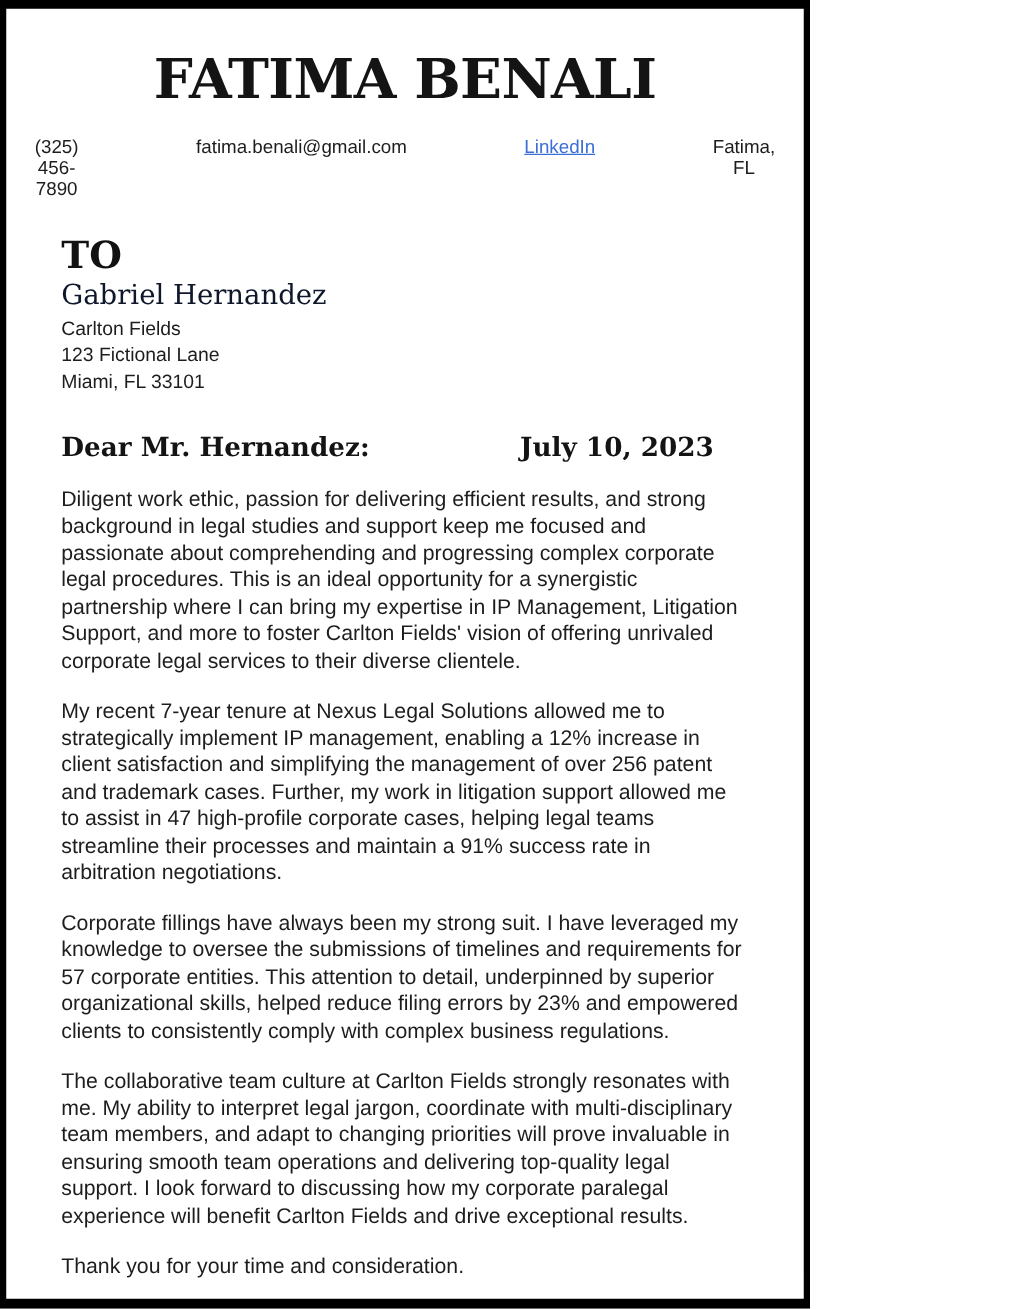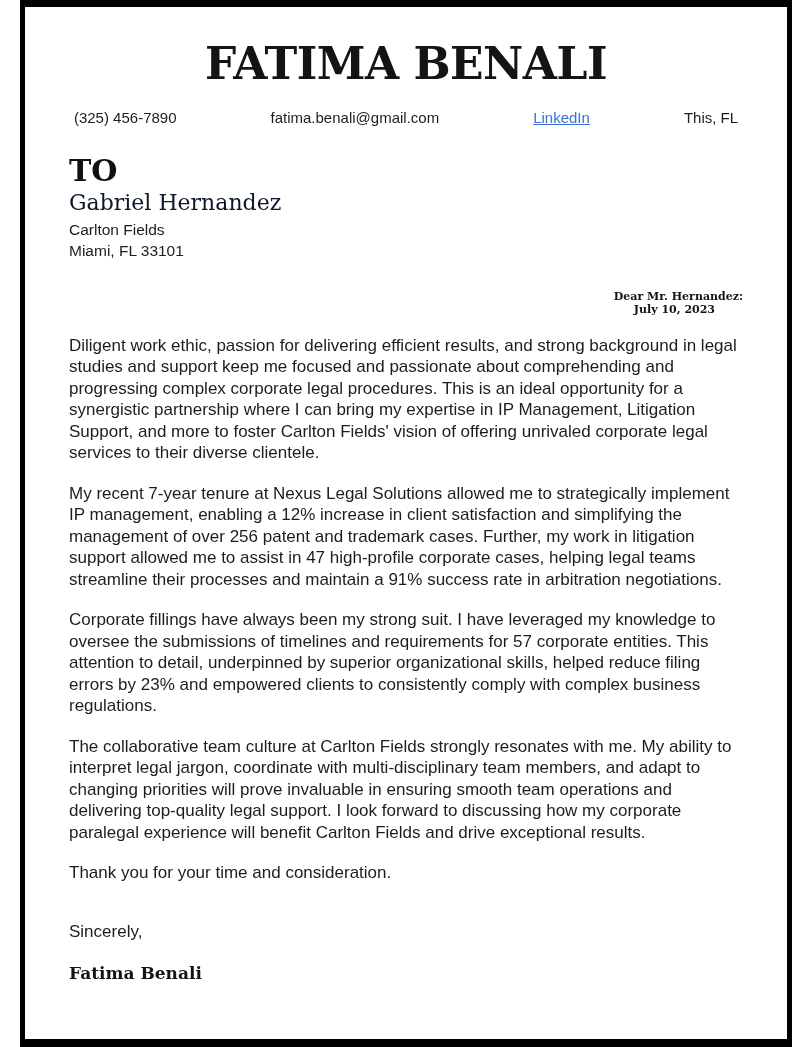--- a/index.html
+++ b/index.html
@@ -1,32 +1,31 @@
 <!DOCTYPE html>
 <html style="--link-color: #3b6fd6;"><head>
 <meta charset="utf-8">
 <style>
   html, body {
     margin: 0;
     padding: 0;
     background: #ffffff;
   }
   .page {
-    width: 772px;
+    width: 648px;
     height: 1047px;
     box-sizing: border-box;
     border-style: solid;
     border-color: #000000;
     border-width: 7px 5px 8px 5px;
     background: #ffffff;
     padding: 34px 44px 0 44px;
     font-family: "Liberation Sans", sans-serif;
     color: #1d1d1d;
     overflow: hidden;
-    margin-left: 20px;
   }
 
   
   .header { text-align: center; }
   .candidate-name {
     margin: 0;
     font-family: "DejaVu Serif", serif;
     font-weight: 700;
     font-size: 44px;
     line-height: 1.06;
@@ -76,23 +75,22 @@
   }
 
   
   .salutation-row {
     margin-top: 29px;
     display: flex;
     justify-content: space-between;
     align-items: flex-end;
     font-family: "DejaVu Serif", serif;
     font-weight: 700;
-    font-size: 11px;
+    font-size: 21px;
     color: #141414;
-    flex-direction: column;
   }
   .salutation-row .date { padding-right: 28px; }
 
   
   .letter-body p {
     margin: 19px 0 0 0;
     font-size: 17px;
     line-height: 21.5px;
     color: #1d1d1d;
   }
@@ -109,28 +107,29 @@
 <body>
 
 <div class="page">
 
   <header class="header">
     <h1 class="candidate-name">FATIMA BENALI</h1>
     <div class="contact-row">
       <span>(325) 456-7890</span>
       <span>fatima.benali@gmail.com</span>
       <a href="#">LinkedIn</a>
-      <span>This, FL</span>
+      <span>Fatima, FL</span>
     </div>
   </header>
 
   <section class="recipient">
     <div class="to-heading">TO</div>
     <div class="recipient-name">Gabriel Hernandez</div>
     <div class="recipient-line">Carlton Fields</div>
+    <div class="recipient-line">123 Fictional Lane</div>
     <div class="recipient-line">Miami, FL 33101</div>
   </section>
 
   <div class="salutation-row">
     <span class="salutation">Dear Mr. Hernandez:</span>
     <span class="date">July 10, 2023</span>
   </div>
 
   <main class="letter-body">
     <p>Diligent work ethic, passion for delivering efficient results, and strong background in legal studies and support keep me focused and passionate about comprehending and progressing complex corporate legal procedures. This is an ideal opportunity for a synergistic partnership where I can bring my expertise in IP Management, Litigation Support, and more to foster Carlton Fields' vision of offering unrivaled corporate legal services to their diverse clientele.</p>

